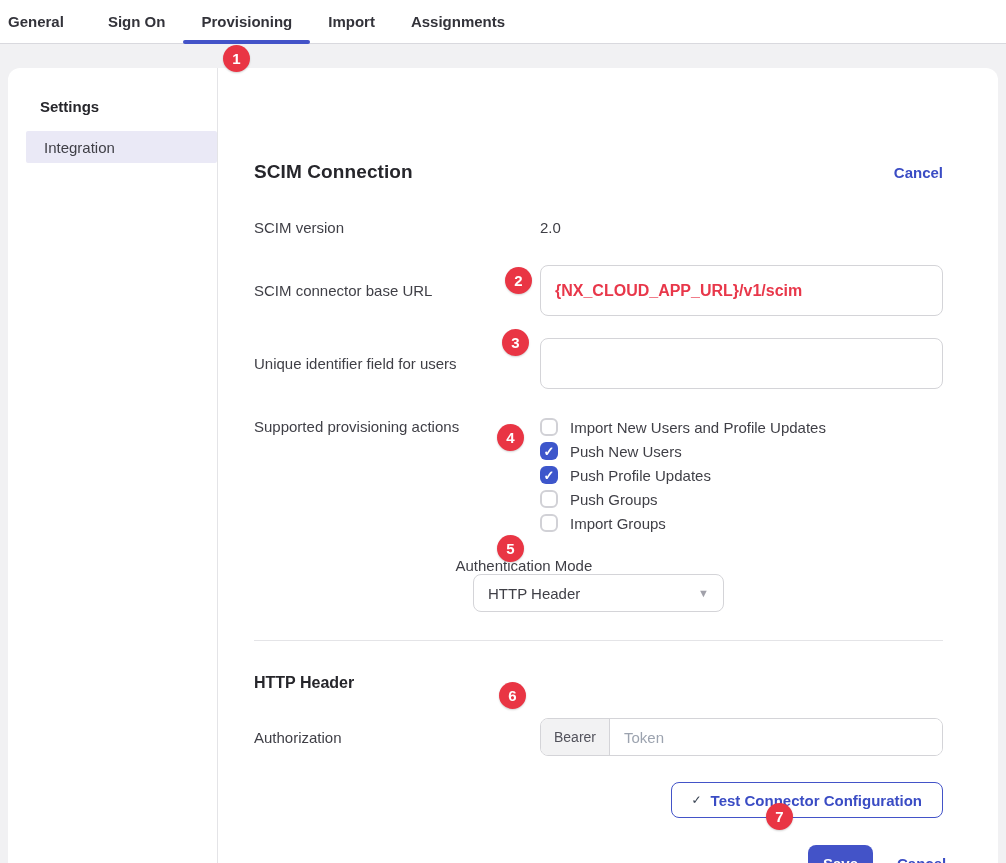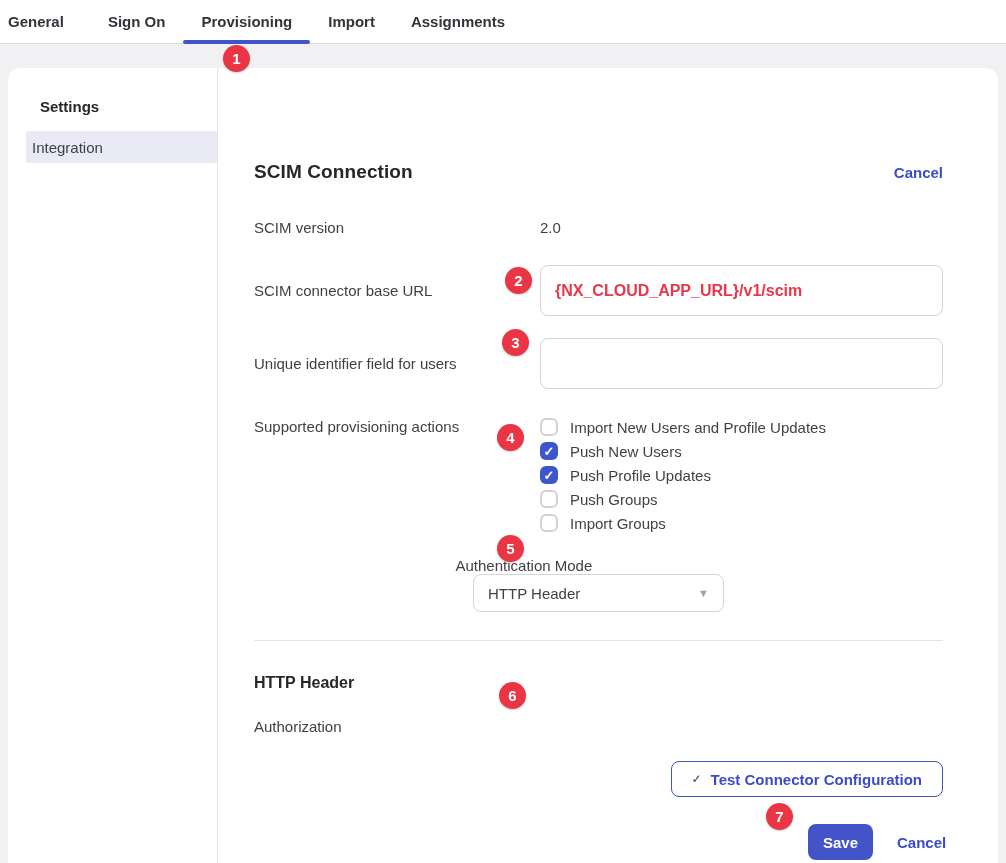--- a/index.html
+++ b/index.html
@@ -62,21 +62,21 @@
     padding: 0 0 16px 32px;
     font-size: 15px;
     font-weight: 700;
     color: #26262b;
   }
   .sidebar-item {
     margin-left: 18px;
     height: 32px;
     display: flex;
     align-items: center;
-    padding-left: 6px;
+    padding-left: 18px;
     font-size: 15px;
     color: #3f3f46;
     border-radius: 2px;
     cursor: pointer;
   }
   .sidebar-item.active { background: #eae9f6; }
 
   
   .main {
     flex: 1;
@@ -392,20 +392,26 @@
         </div>
       </div>
     </div>
 
     <div class="divider"></div>
 
     <h2 class="section-title">HTTP Header</h2>
 
     <div class="form-row row-authz">
       <div class="row-label">Authorization</div>
+      <div class="row-control">
+        <div class="input-group">
+          <span class="input-prefix">Bearer</span>
+          <input type="text" placeholder="Token" style="">
+        </div>
+      </div>
     </div>
 
     <div class="row-test">
       <button class="test-button">
         <span class="test-check">✓</span>
         <span class="test-label">Test Connector Configuration</span>
       </button>
     </div>
 
     <div class="row-save">

